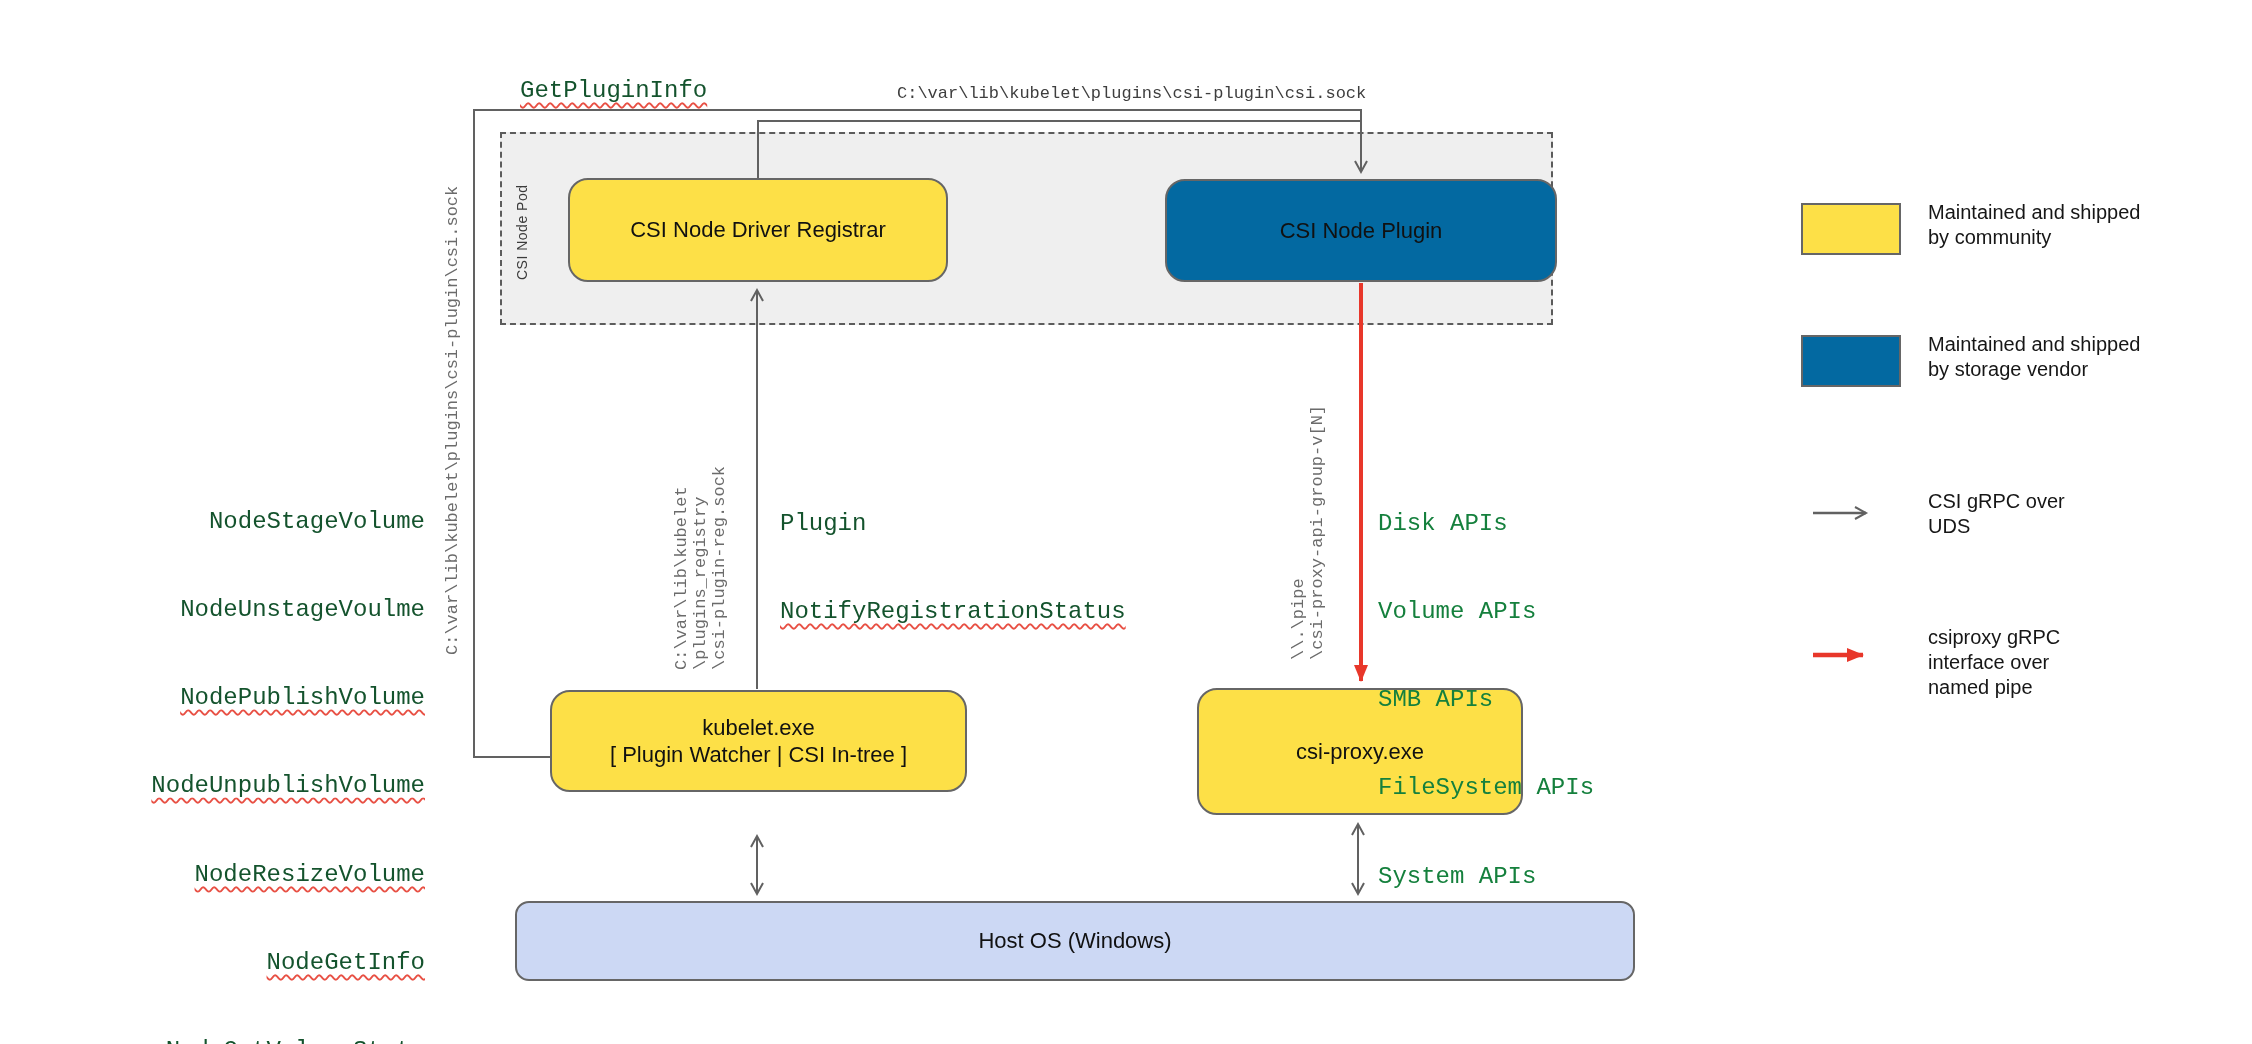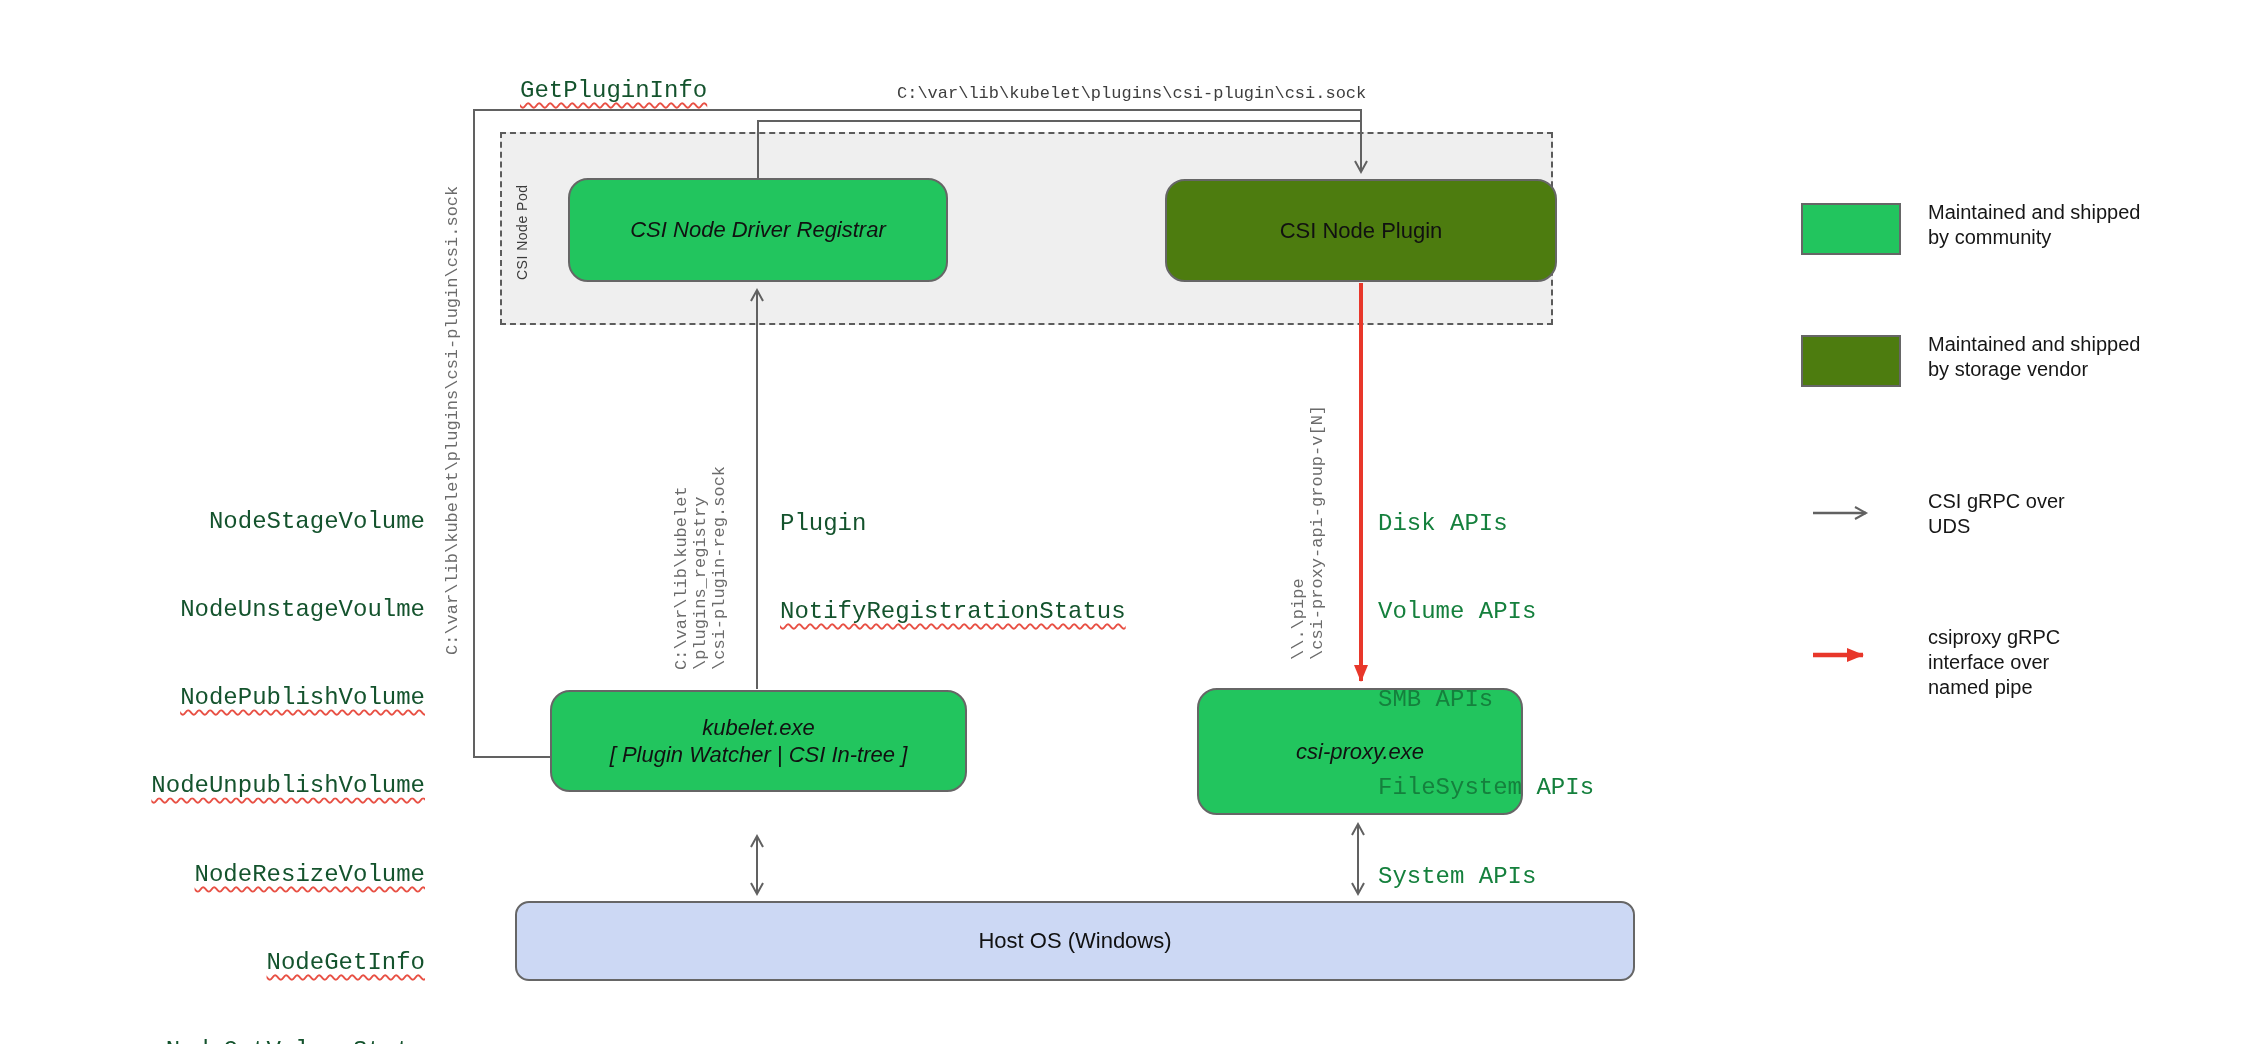--- a/index.html
+++ b/index.html
@@ -2,22 +2,22 @@
 <html><head>
 <meta charset="utf-8">
 <style>
   html,body{margin:0;padding:0;background:#ffffff;}
   #canvas{position:relative;width:2252px;height:1044px;background:#ffffff;overflow:hidden;
           font-family:"Liberation Sans",sans-serif;}
   
   .node-box{position:absolute;box-sizing:border-box;border:2px solid #666666;border-radius:20px;
             display:flex;align-items:center;justify-content:center;text-align:center;
             font-size:22px;color:#111;z-index:10;line-height:1.25;white-space:pre-line;}
-  .green{background:#22c55e;font-style:italic;}
-  .yellow{background:#4d7c0f;}
+  .green{background:#fde047;}
+  .yellow{background:#0369a1;}
   .blue{background:#ccd8f4;}
   .pod{position:absolute;left:500px;top:132px;width:1053px;height:193px;background:#efefef;
        border:2px dashed #5c5c5c;z-index:1;box-sizing:border-box;}
   
   .mono{font-family:"Liberation Mono","DejaVu Sans Mono",monospace;}
   .biglbl{font-size:24px;color:#14532d;line-height:29.4px;white-space:pre;}
   .smalllbl{font-size:17px;color:#3e3e3e;white-space:pre;}
   .graylbl{color:#6b6b6b;}
   .sq{text-decoration:underline wavy #e85044 2px;text-underline-offset:5px;}
   

